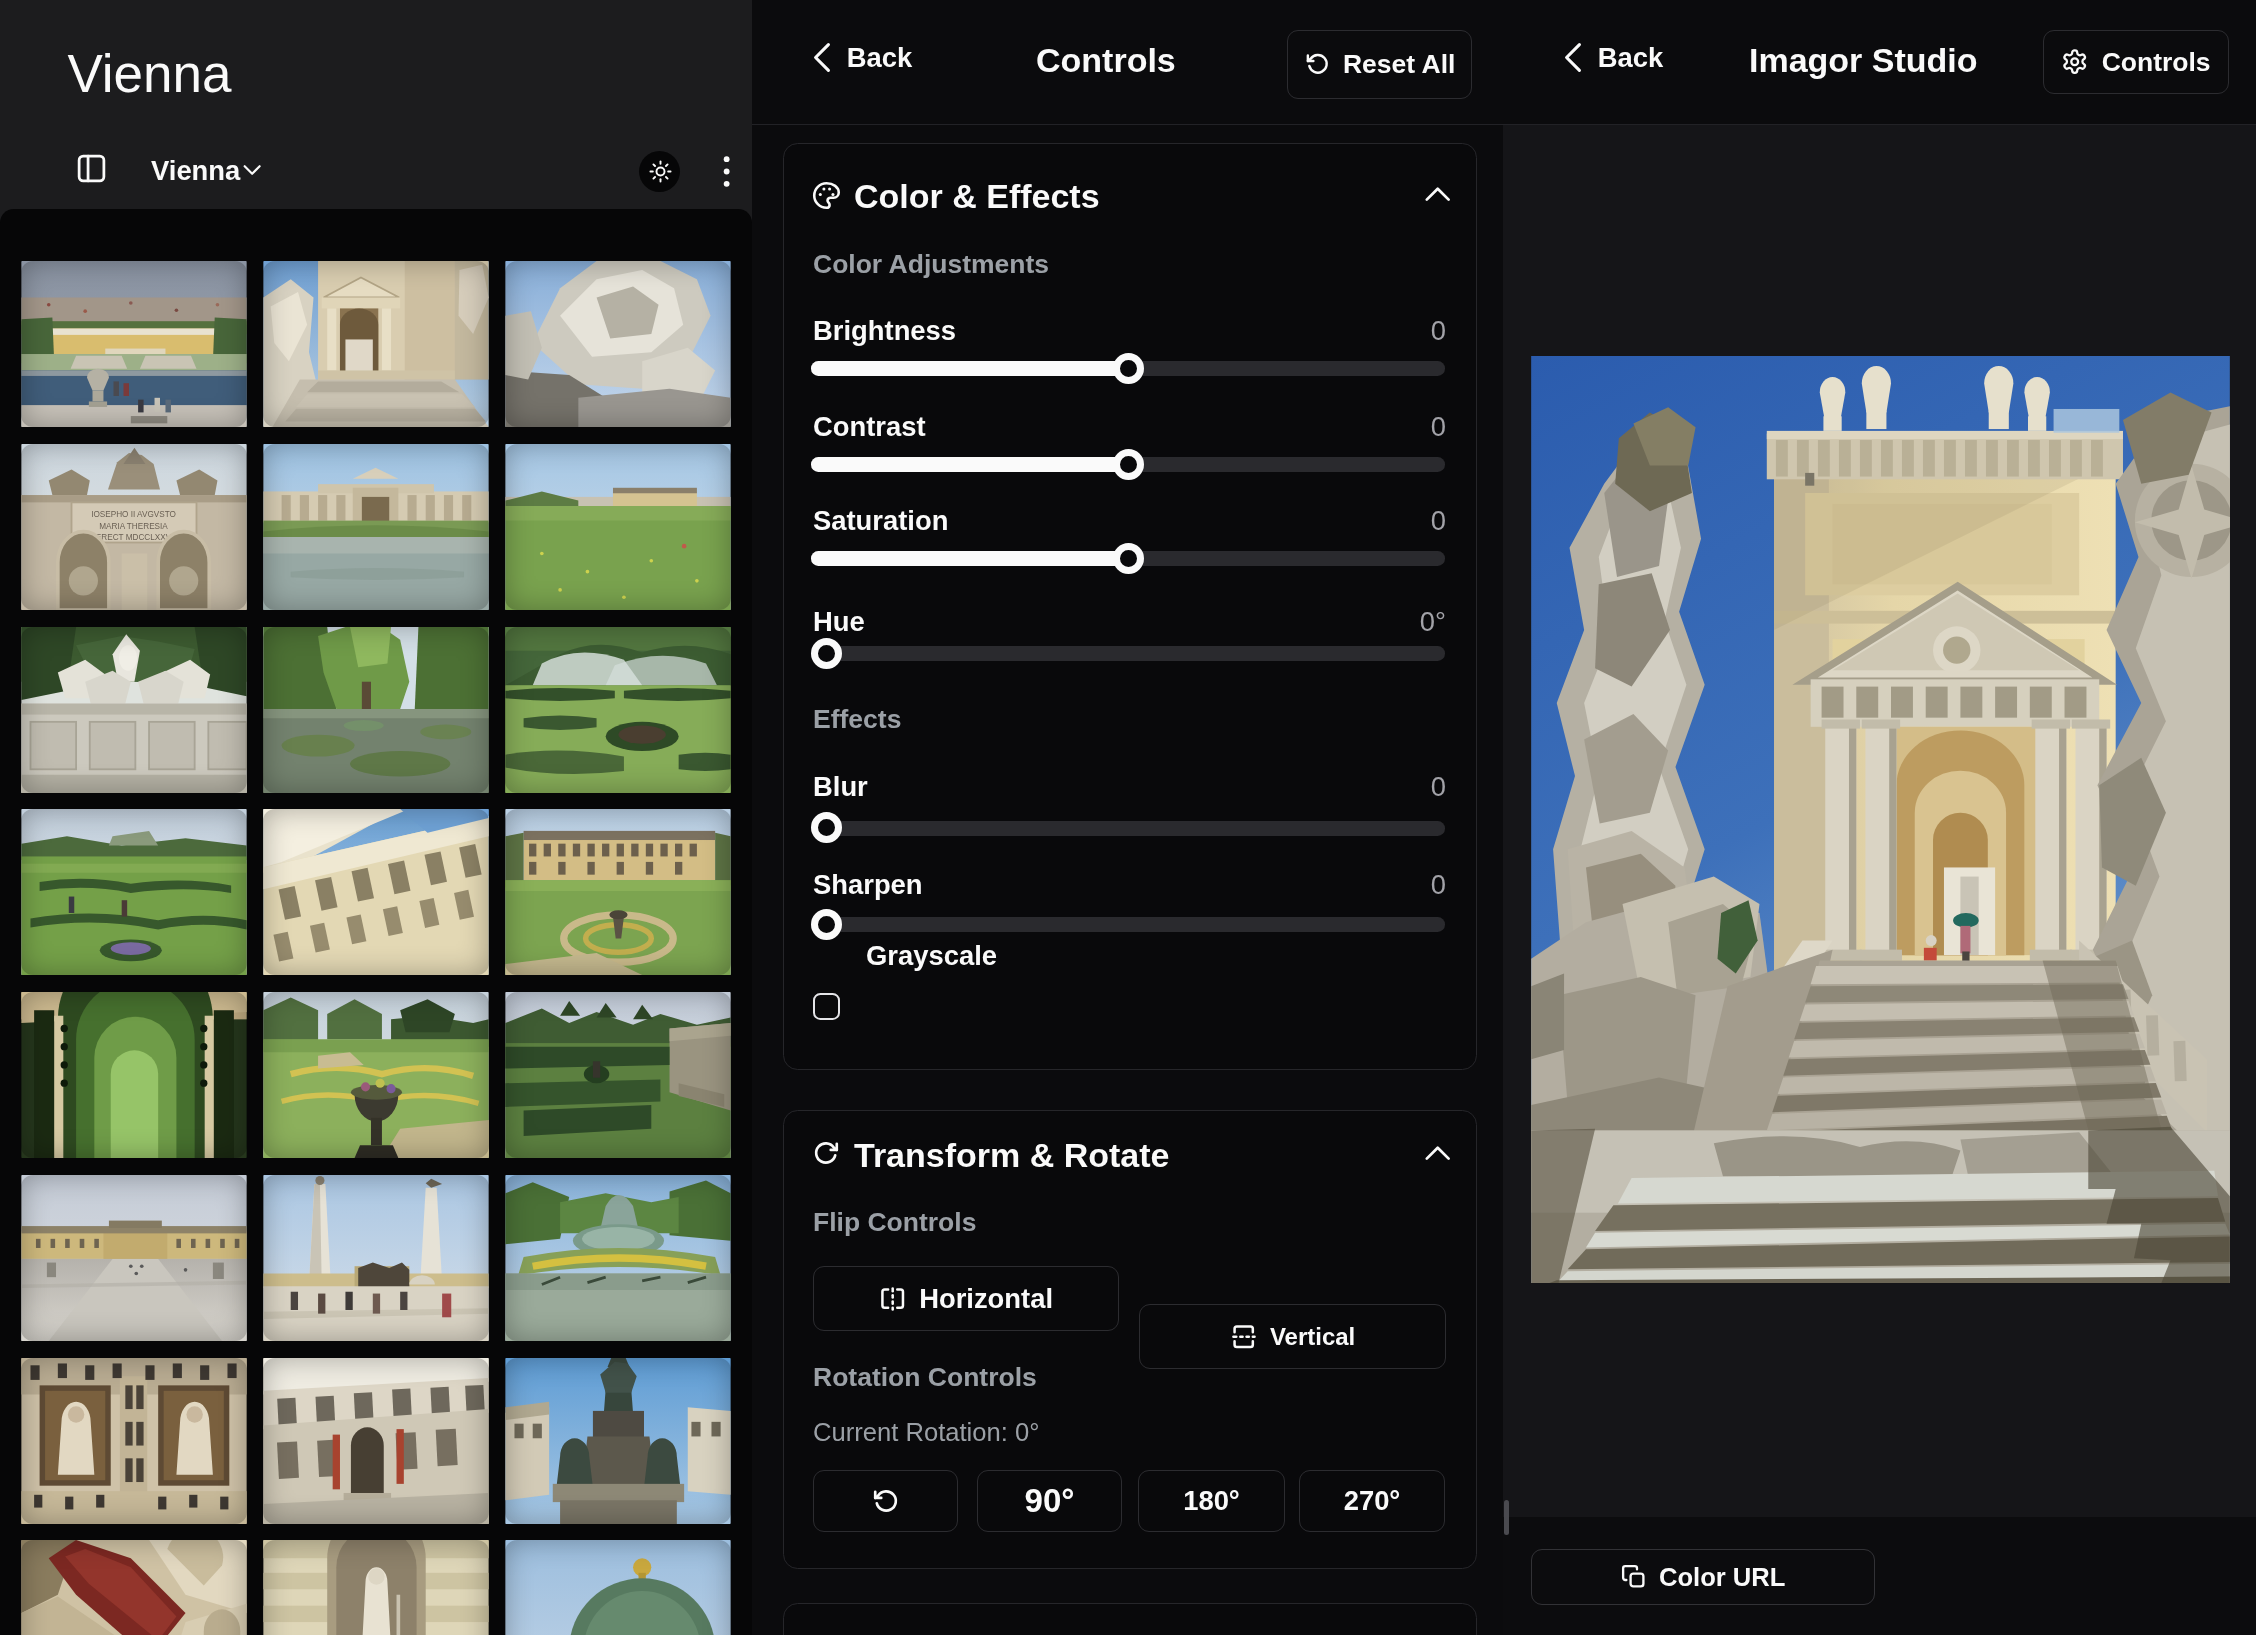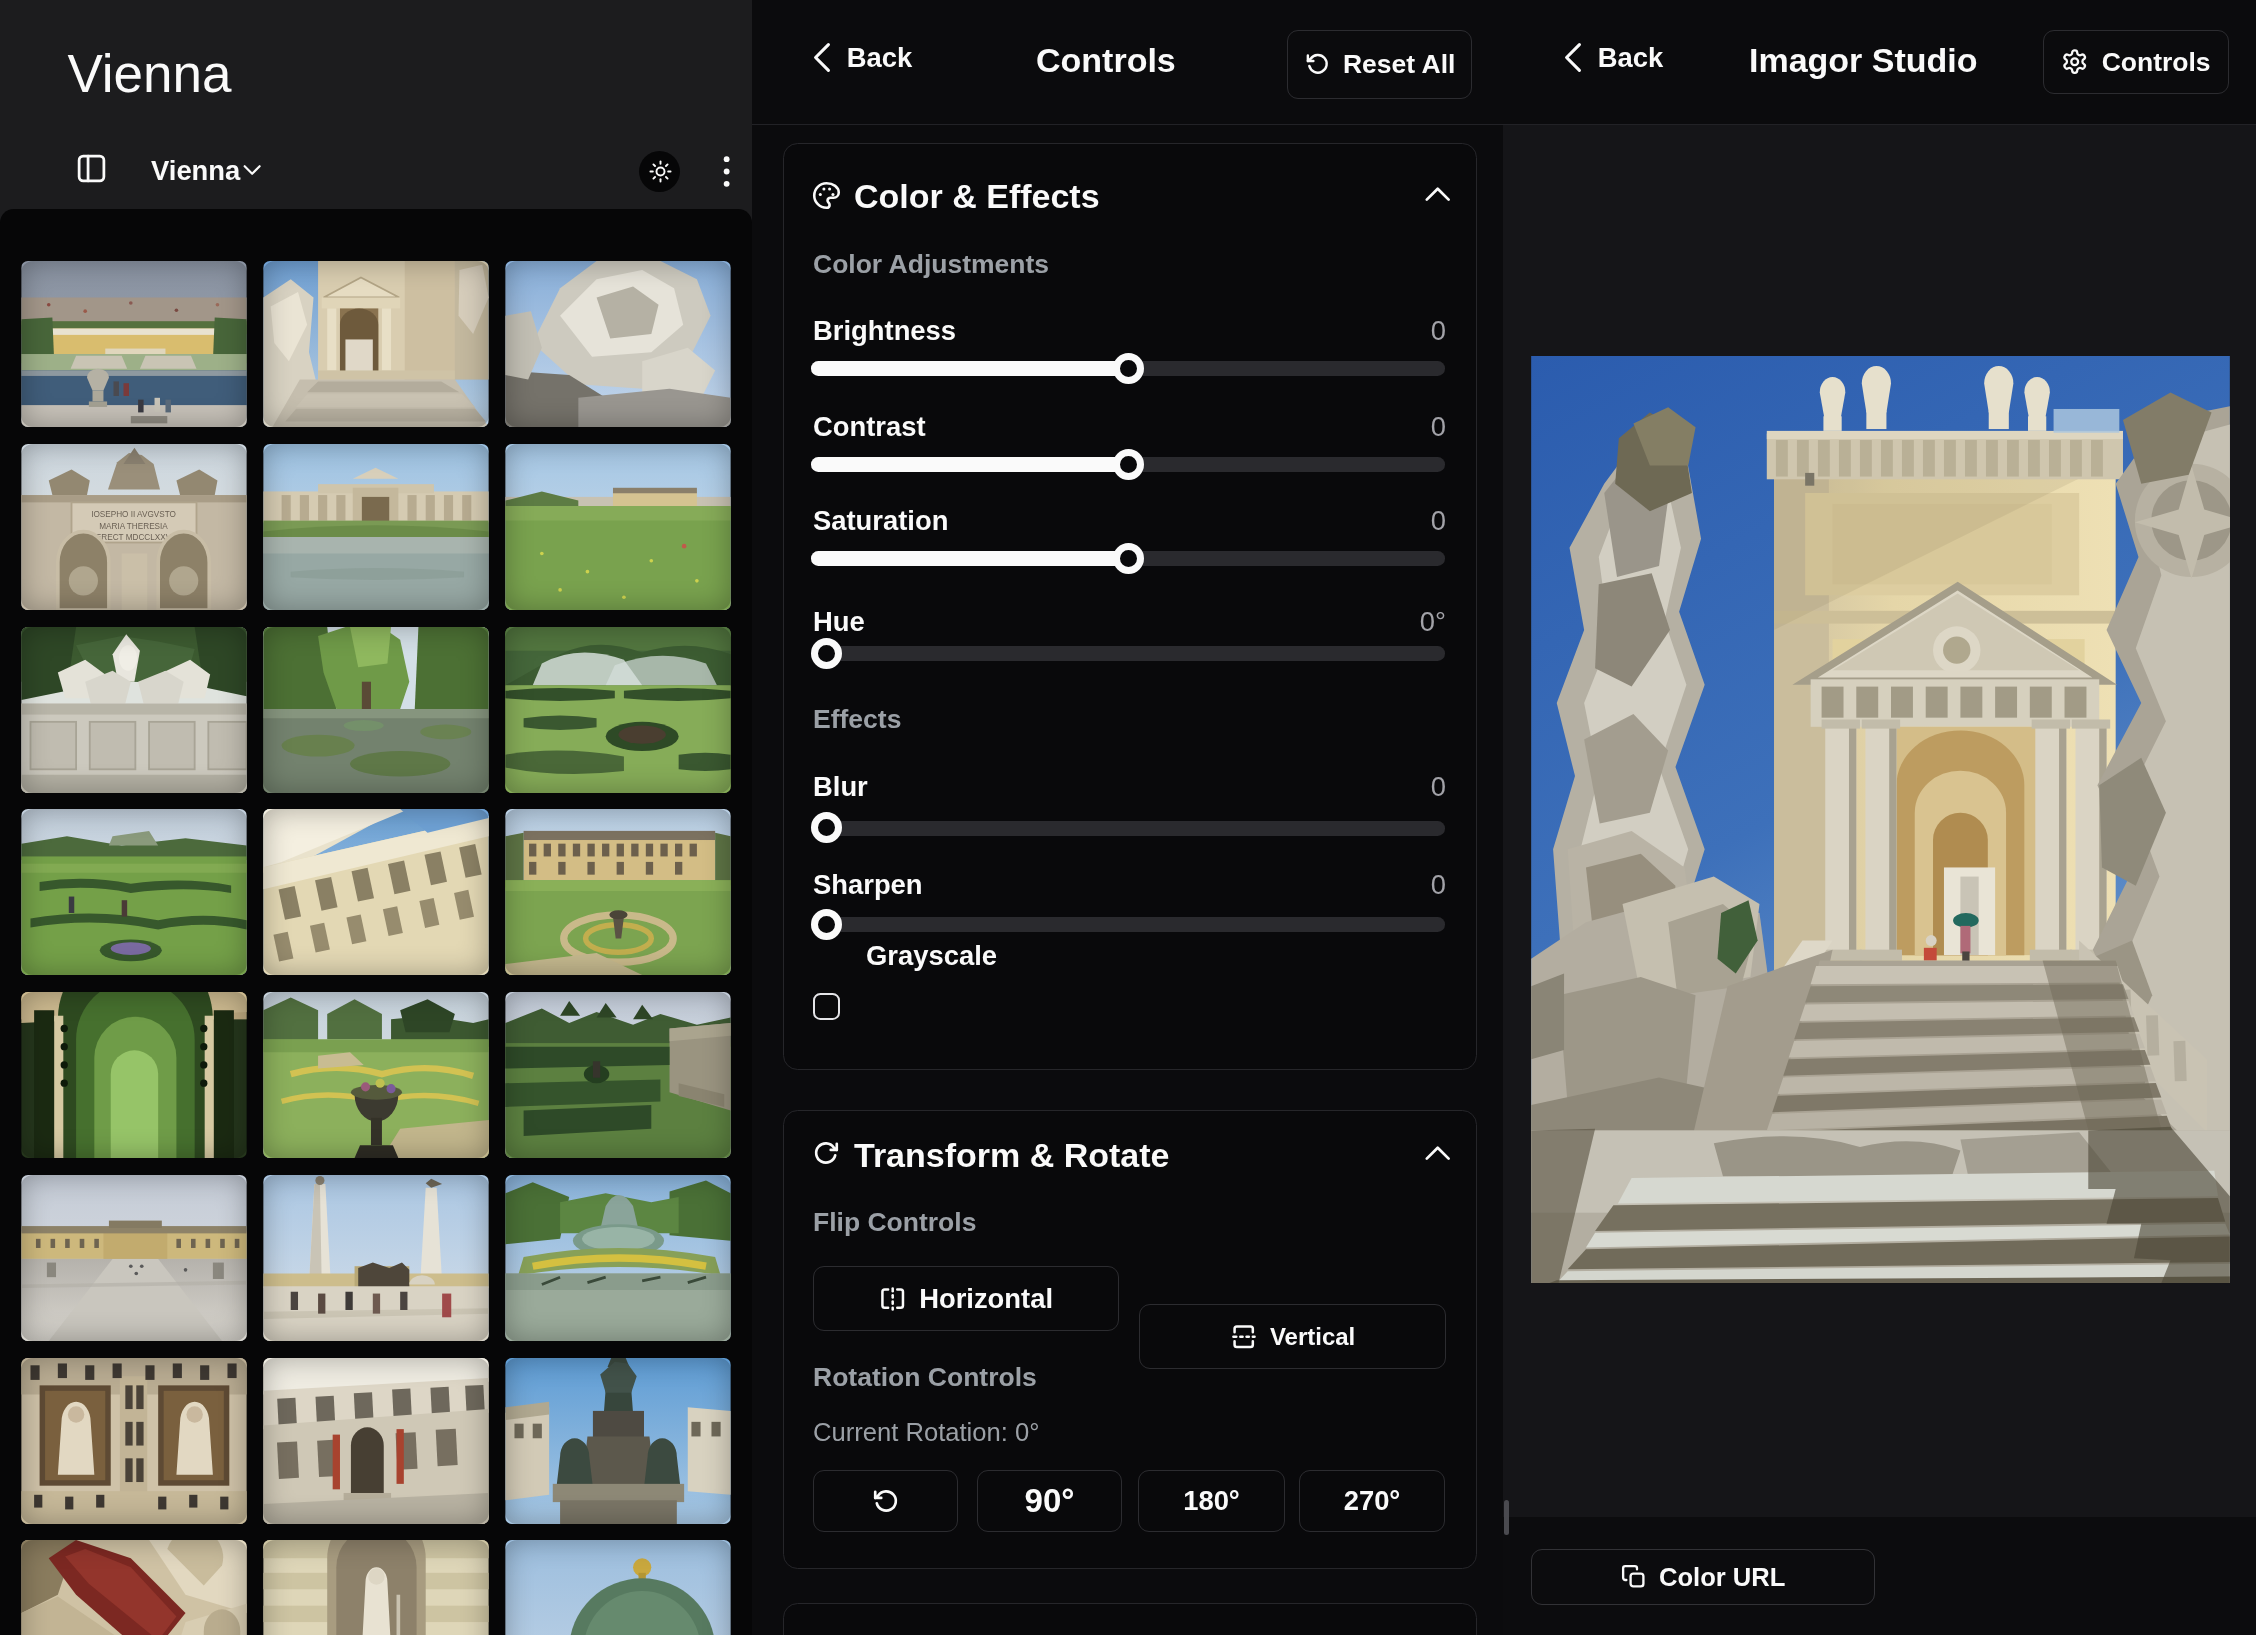--- a/index.html
+++ b/index.html
@@ -6,21 +6,21 @@
 html,body { width:2257px; height:1636px; background:#0b0b0d; overflow:hidden;
   font-family:"Liberation Sans", sans-serif; }
 #app { position:relative; width:2257px; height:1636px; }
 
 
 #left { position:absolute; left:0; top:0; width:752px; height:1636px; background:#1c1c1e; }
 #gallery { position:absolute; left:0; top:209px; width:752px; height:1426px;
   background:#060607; border-radius:13.7px 13.7px 0 0; overflow:hidden; }
 #lefthead { position:absolute; left:0; top:0; width:644px; height:209px;margin-left:40px; }
 .vtitle { position:absolute; left:27.4px; top:43px; font-size:53px; font-weight:500; color:#fafafa; letter-spacing:0px; }
-.thumb { position:absolute; width:226px; height:166px; border-radius:7px; overflow:hidden; }
+.thumb { position:absolute; width:226px; height:166px; border-radius:1px; overflow:hidden; }
 .thumb svg { display:block; width:226px; height:166px; }
 .thumb::after { content:""; position:absolute; left:0; top:0; right:0; bottom:0; border-radius:12px;
   box-shadow: inset 0 0 27.4px rgba(0,0,0,0.30); }
 
 
 #mid { position:absolute; left:752px; top:0; width:751px; height:1636px; background:#0b0b0d; }
 
 #right { position:absolute; left:1503px; top:0; width:754px; height:1636px; background:#0b0b0d; }
 #preview { position:absolute; left:0; top:125px; width:754px; height:1392px; background:#151518; }
 #rfooter { position:absolute; left:0; top:1517px; width:754px; height:119px; background:#0c0c0e; }

